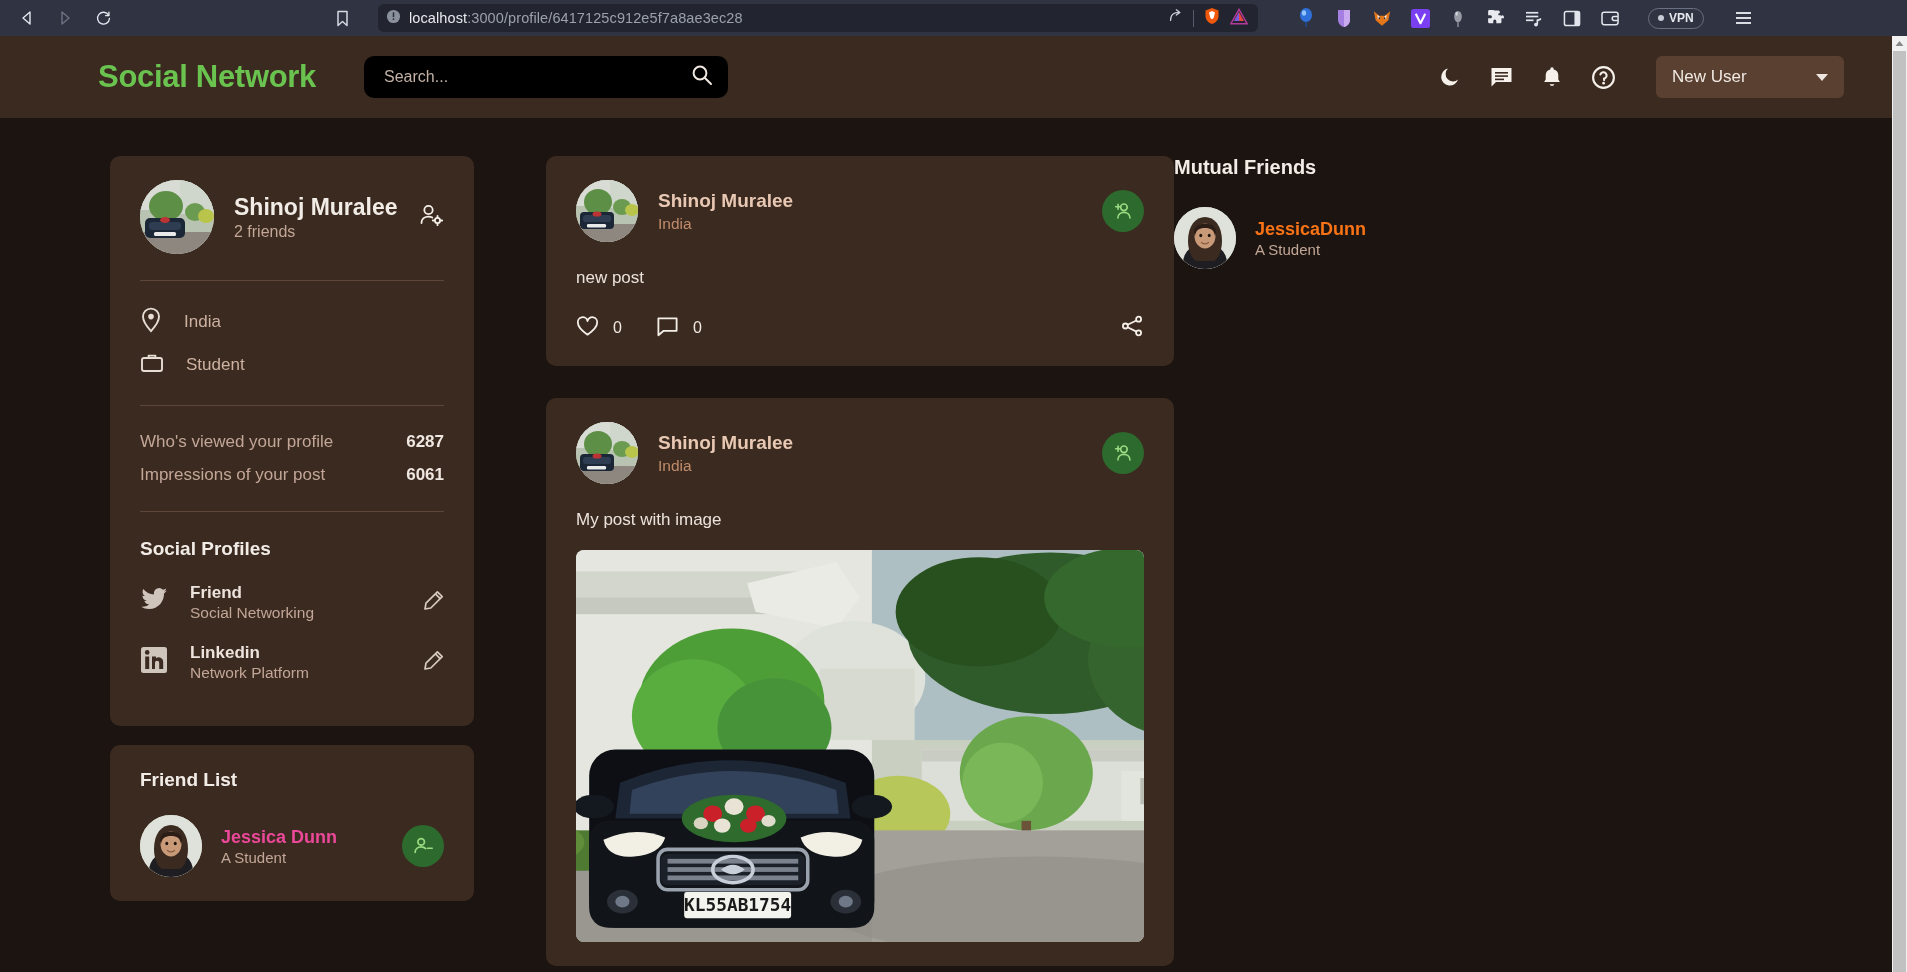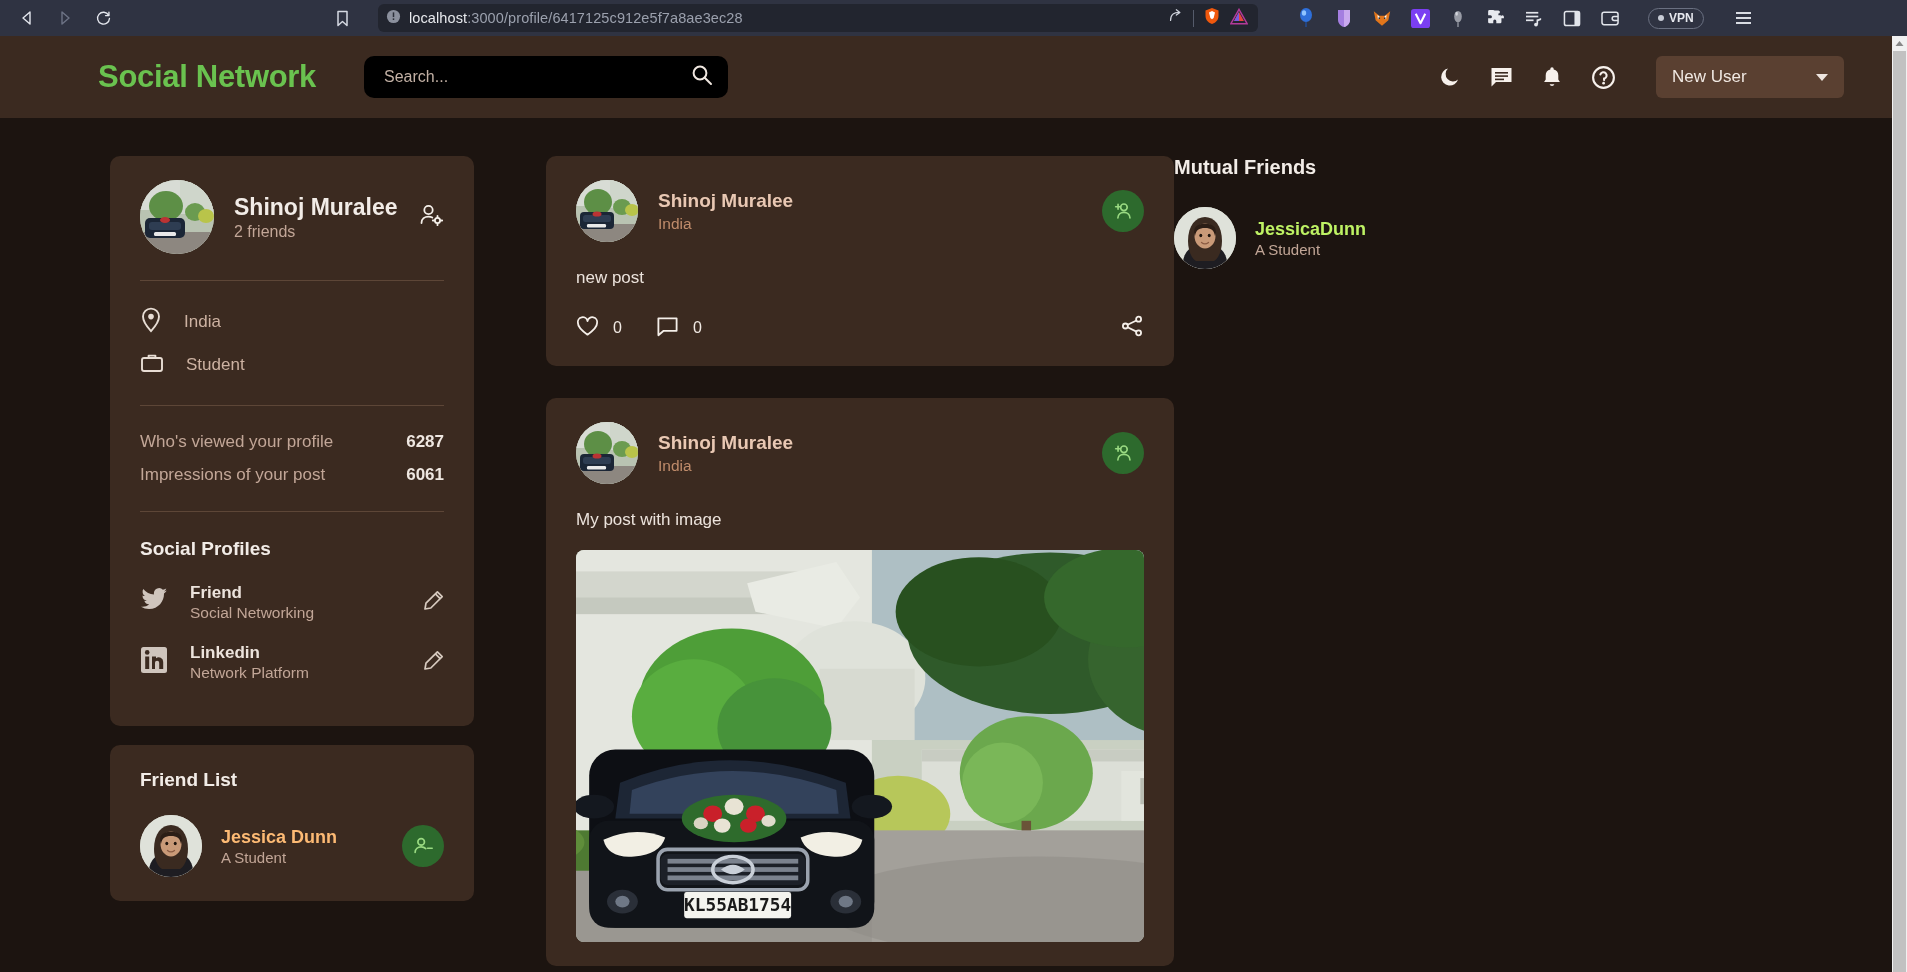--- a/index.html
+++ b/index.html
@@ -177,21 +177,21 @@
   .stat-val { margin-left: auto; font-size: 17px; color: #efe7e1; font-weight: bold; }
   .sect-title { font-size: 19px; font-weight: bold; color: #f2ece7; margin-bottom: 22px; }
   .social-row { display: flex; align-items: center; gap: 22px; margin-bottom: 20px; }
   .social-name { font-size: 17px; font-weight: bold; color: #ece3dc; line-height: 1.3; }
   .social-desc { font-size: 15.5px; color: #c2a697; }
   .social-edit { margin-left: auto; }
 
   
   .friend-card { margin-top: 19px; }
   .friend-row { display: flex; align-items: center; gap: 19px; margin-top: 24px; }
-  .friend-name { font-size: 18px; font-weight: bold; color: #fdba74; }
+  .friend-name { font-size: 18px; font-weight: bold; color: #ec4899; }
   .friend-sub { font-size: 15px; color: #c2a697; margin-top: 1px; }
   .circle-btn {
     margin-left: auto;
     width: 42px; height: 42px; border-radius: 50%;
     background: #2d6a2d;
     display: flex; align-items: center; justify-content: center;
   }
 
   
   .post { margin-bottom: 32px; }
@@ -208,21 +208,21 @@
     display: flex; align-items: center; gap: 16px;
     margin-top: 26px;
   }
   .act { display: flex; align-items: center; gap: 14px; }
   .act-count { font-size: 16px; color: #f0e9e3; }
   .share { margin-left: auto; }
 
   
   .mutual-title { font-size: 20px; font-weight: bold; color: #f2ece7; }
   .mutual-row { display: flex; align-items: center; gap: 19px; margin-top: 28px; }
-  .mutual-name { font-size: 18px; font-weight: bold; color: #bef264; }
+  .mutual-name { font-size: 18px; font-weight: bold; color: #f97316; }
   .mutual-sub { font-size: 15px; color: #c2a697; margin-top: 1px; }
 </style>
 </head>
 <body>
 
 <div class="browser-bar">
   <div class="nav-btn">
     <svg width="16" height="16" viewBox="0 0 16 16">
         <path d="M11 2 L4 8 L11 14 Z" fill="none" stroke="#e4e7ee" stroke-width="1.4" stroke-linejoin="round"></path>
       </svg>

